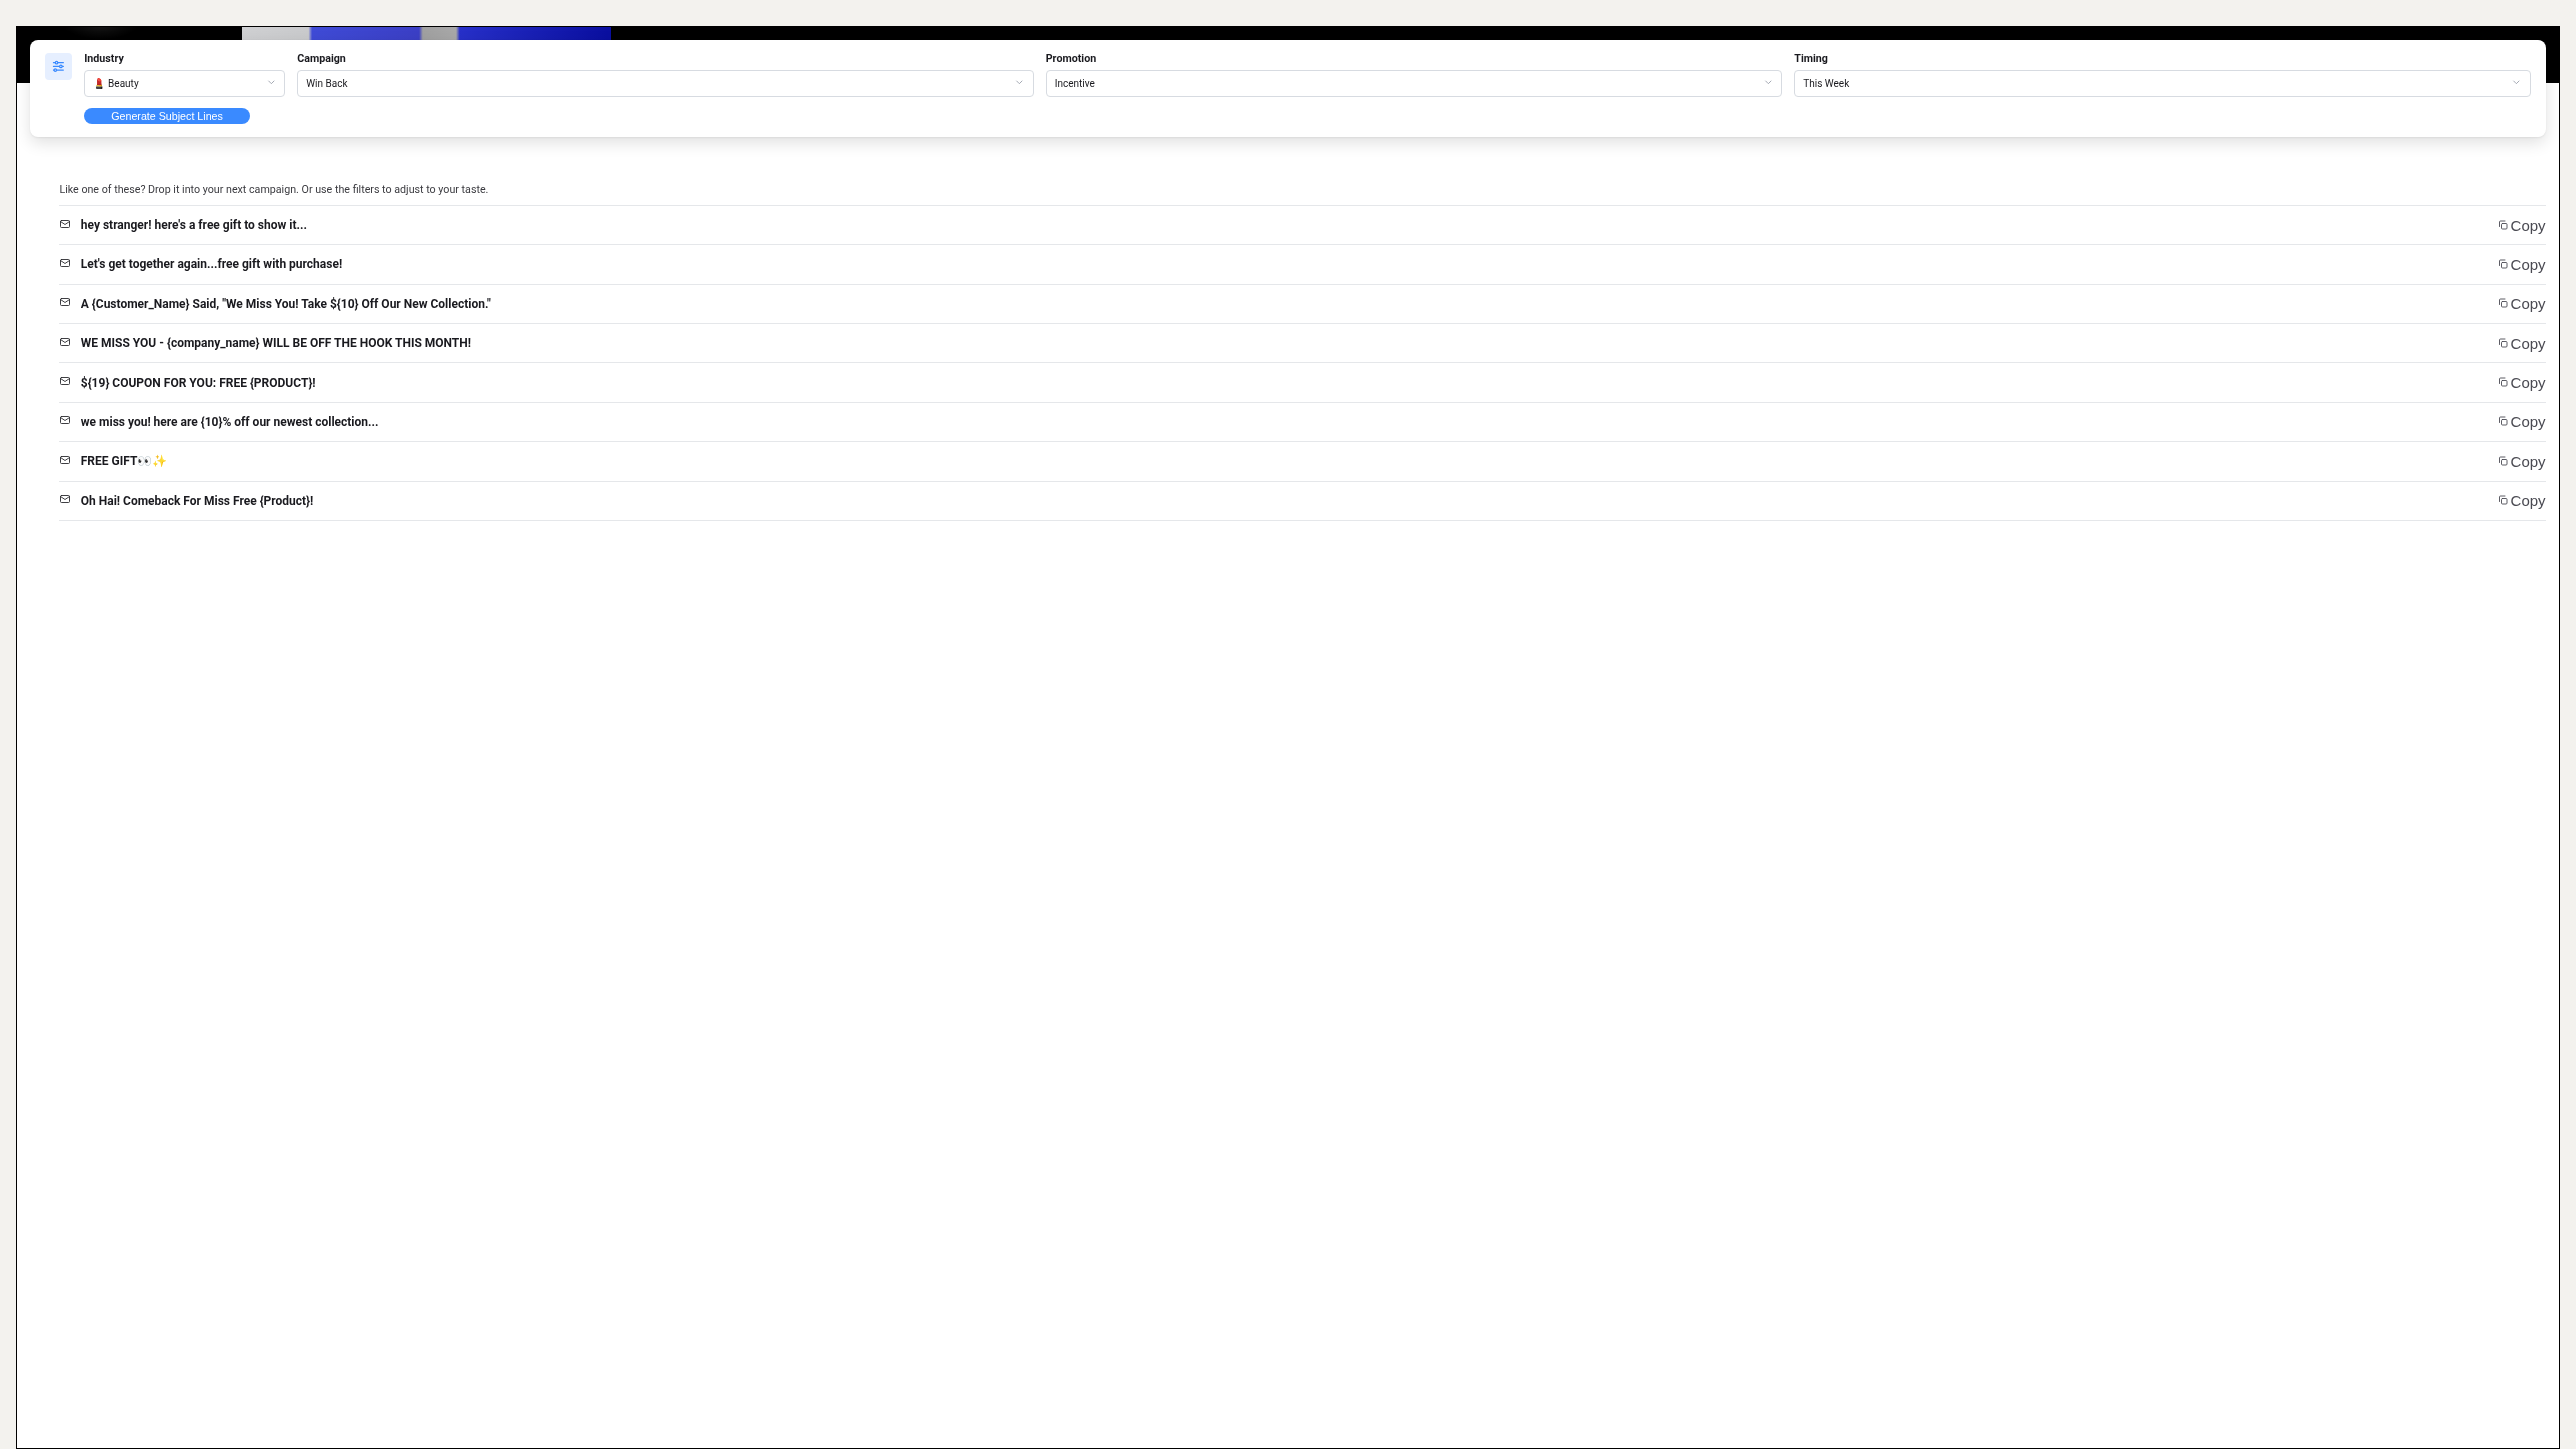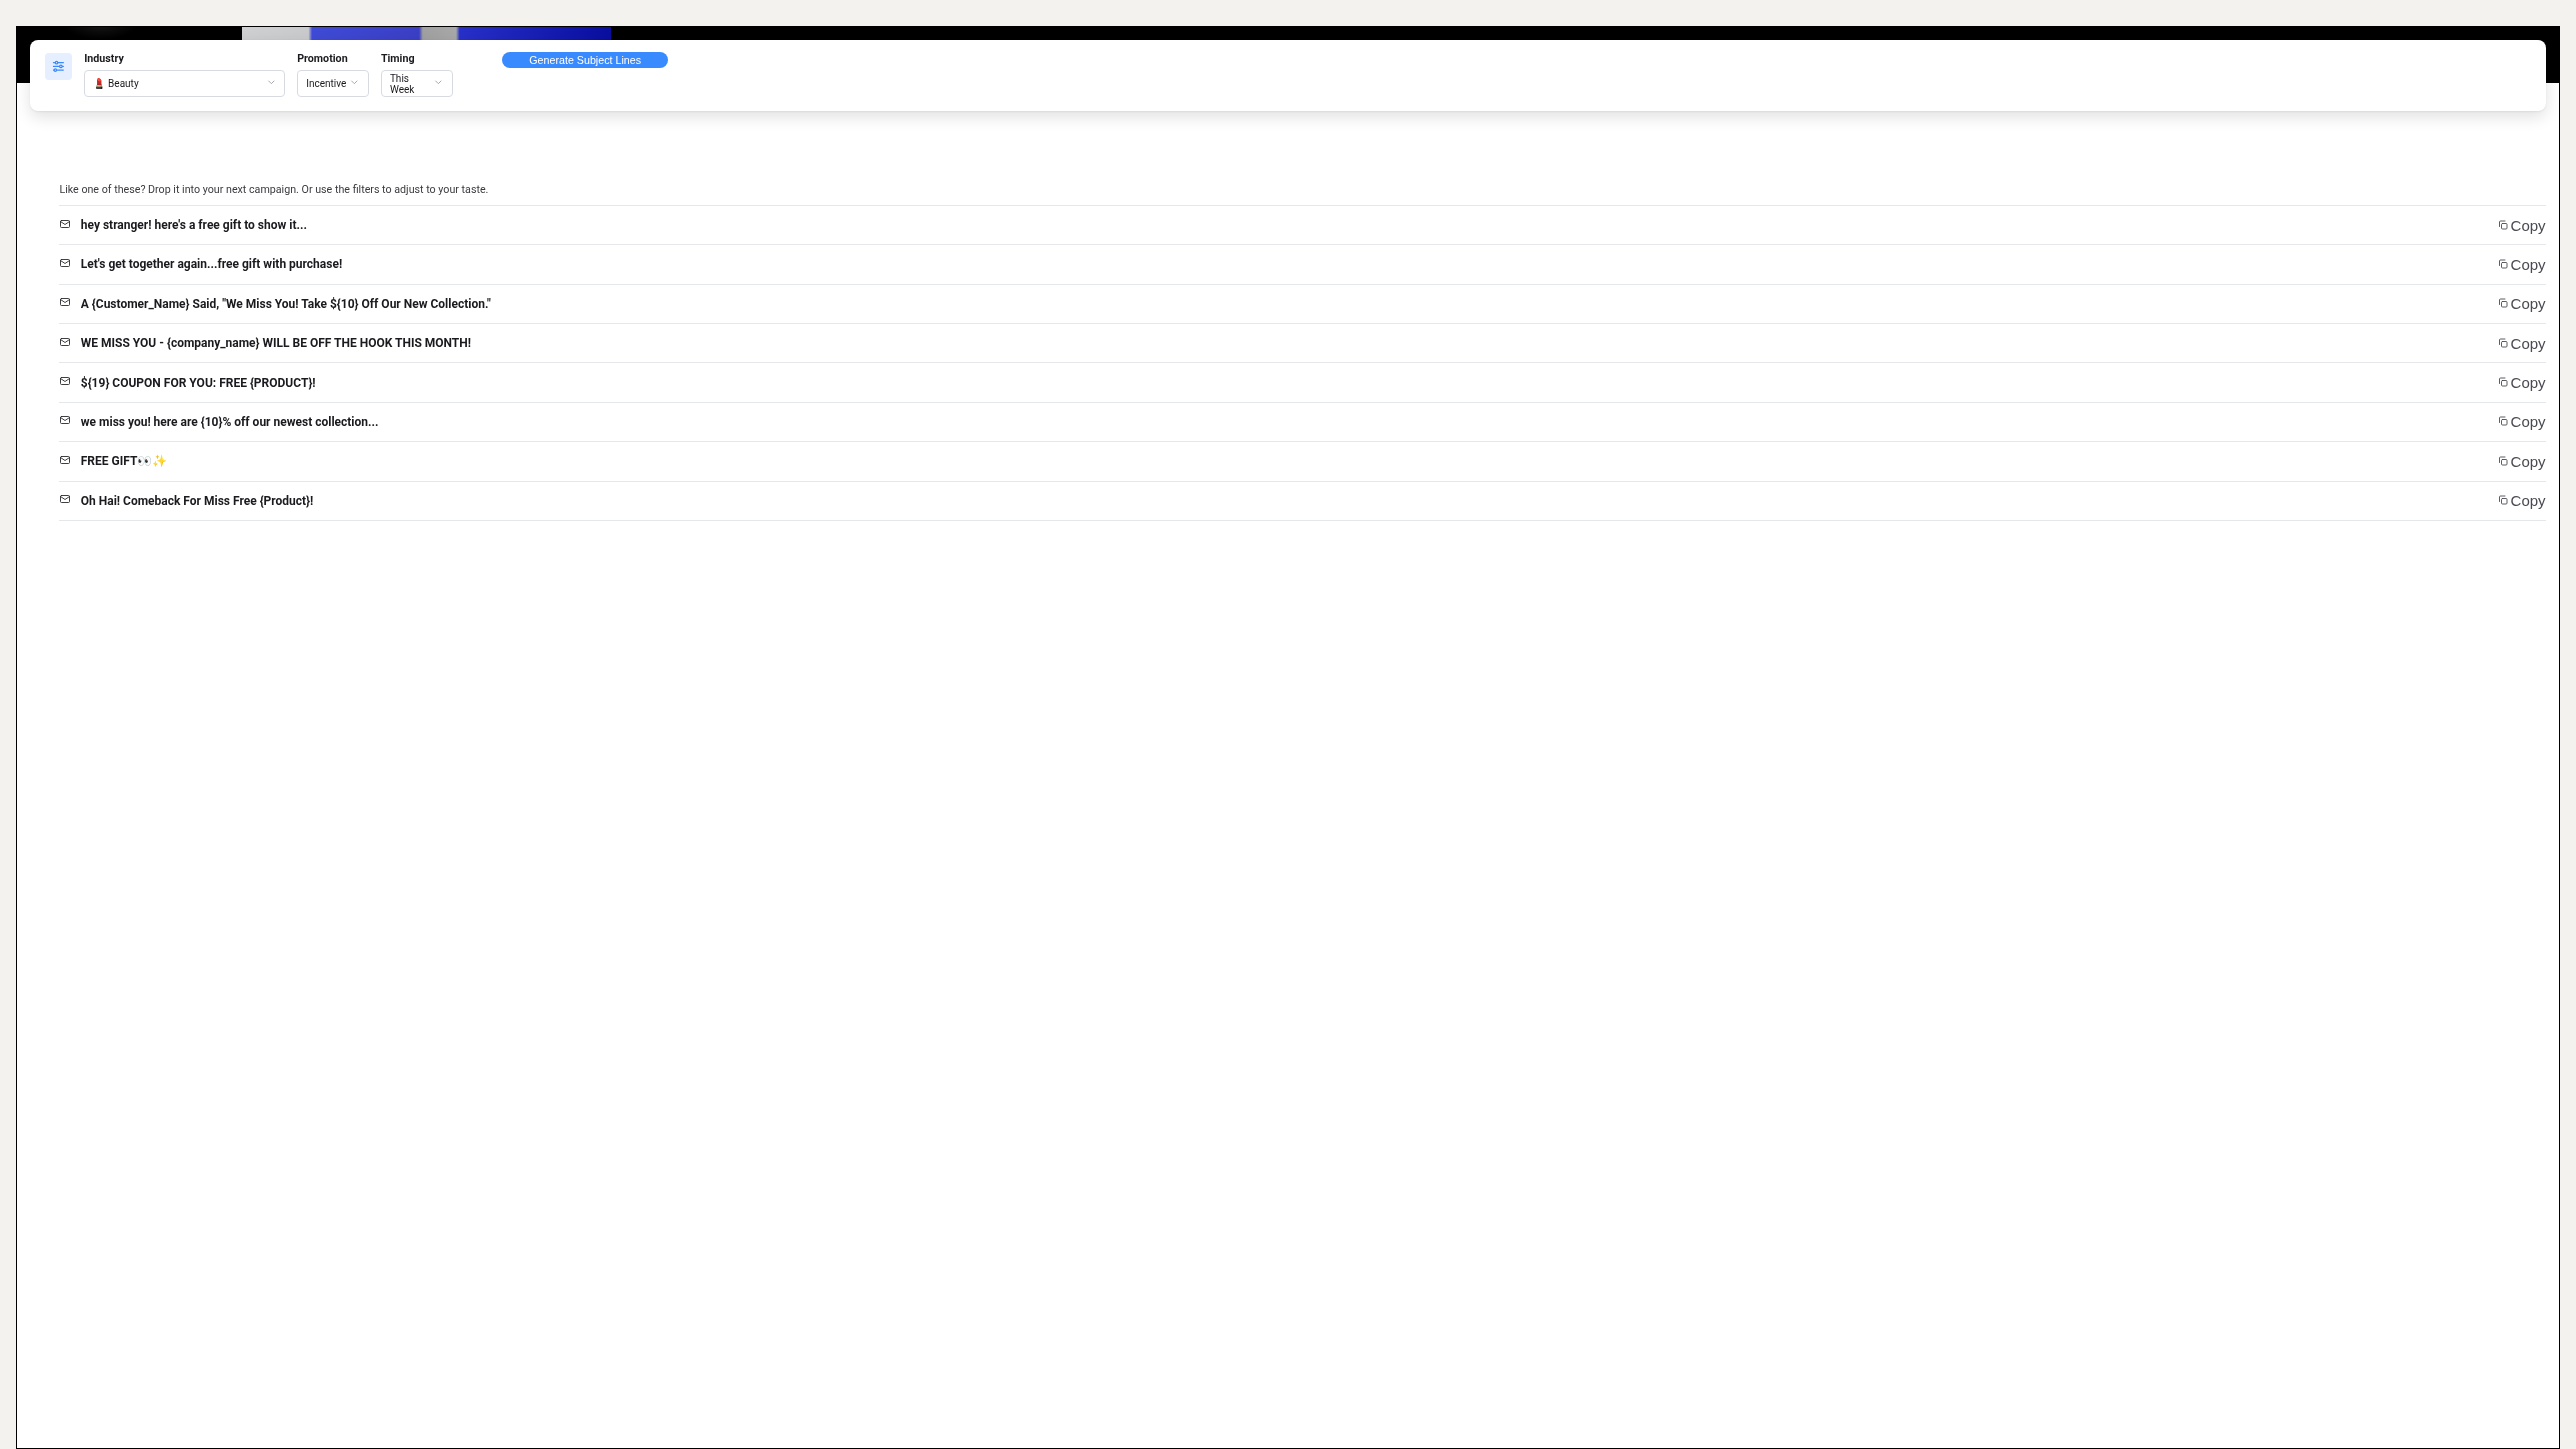--- a/index.html
+++ b/index.html
@@ -43,20 +43,21 @@
     background: radial-gradient(ellipse at center, rgba(255,255,255,0.08) 0%, rgba(255,255,255,0) 70%);
   }
   .card {
     position: absolute;
     left: 13.4px; right: 13.4px; top: 13.4px;
     background: #fff;
     border-radius: 8px;
     box-shadow: 0 5.4px 16px rgba(0,0,0,0.12), 0 0.7px 2px rgba(0,0,0,0.06);
     padding: 12px 14.8px 13.4px 14.8px;
     display: flex;
+    flex-direction: column;
     gap: 10.7px;
   }
   .filters-row {
     display: flex;
     gap: 12px;
     align-items: flex-start;
   }
   .icon-tile {
     width: 27px; height: 27px;
     border-radius: 4px;
@@ -199,20 +200,31 @@
         <div class="select">
           <span class="select-text">💄 Beauty</span>
           <span class="chevron">
             <svg viewBox="0 0 24 24" fill="none" stroke="currentColor" stroke-width="2" stroke-linecap="round" stroke-linejoin="round">
                 <polyline points="6 9 12 15 18 9"></polyline>
               </svg>
           </span>
         </div>
       </div>
 
+      <div class="filter-group">
+        <div class="filter-label">Campaign</div>
+        <div class="select">
+          <span class="select-text">Win Back</span>
+          <span class="chevron">
+            <svg viewBox="0 0 24 24" fill="none" stroke="currentColor" stroke-width="2" stroke-linecap="round" stroke-linejoin="round">
+                <polyline points="6 9 12 15 18 9"></polyline>
+              </svg>
+          </span>
+        </div>
+      </div>
 
       <div class="filter-group">
         <div class="filter-label">Promotion</div>
         <div class="select">
           <span class="select-text">Incentive</span>
           <span class="chevron">
             <svg viewBox="0 0 24 24" fill="none" stroke="currentColor" stroke-width="2" stroke-linecap="round" stroke-linejoin="round">
                 <polyline points="6 9 12 15 18 9"></polyline>
               </svg>
           </span>

